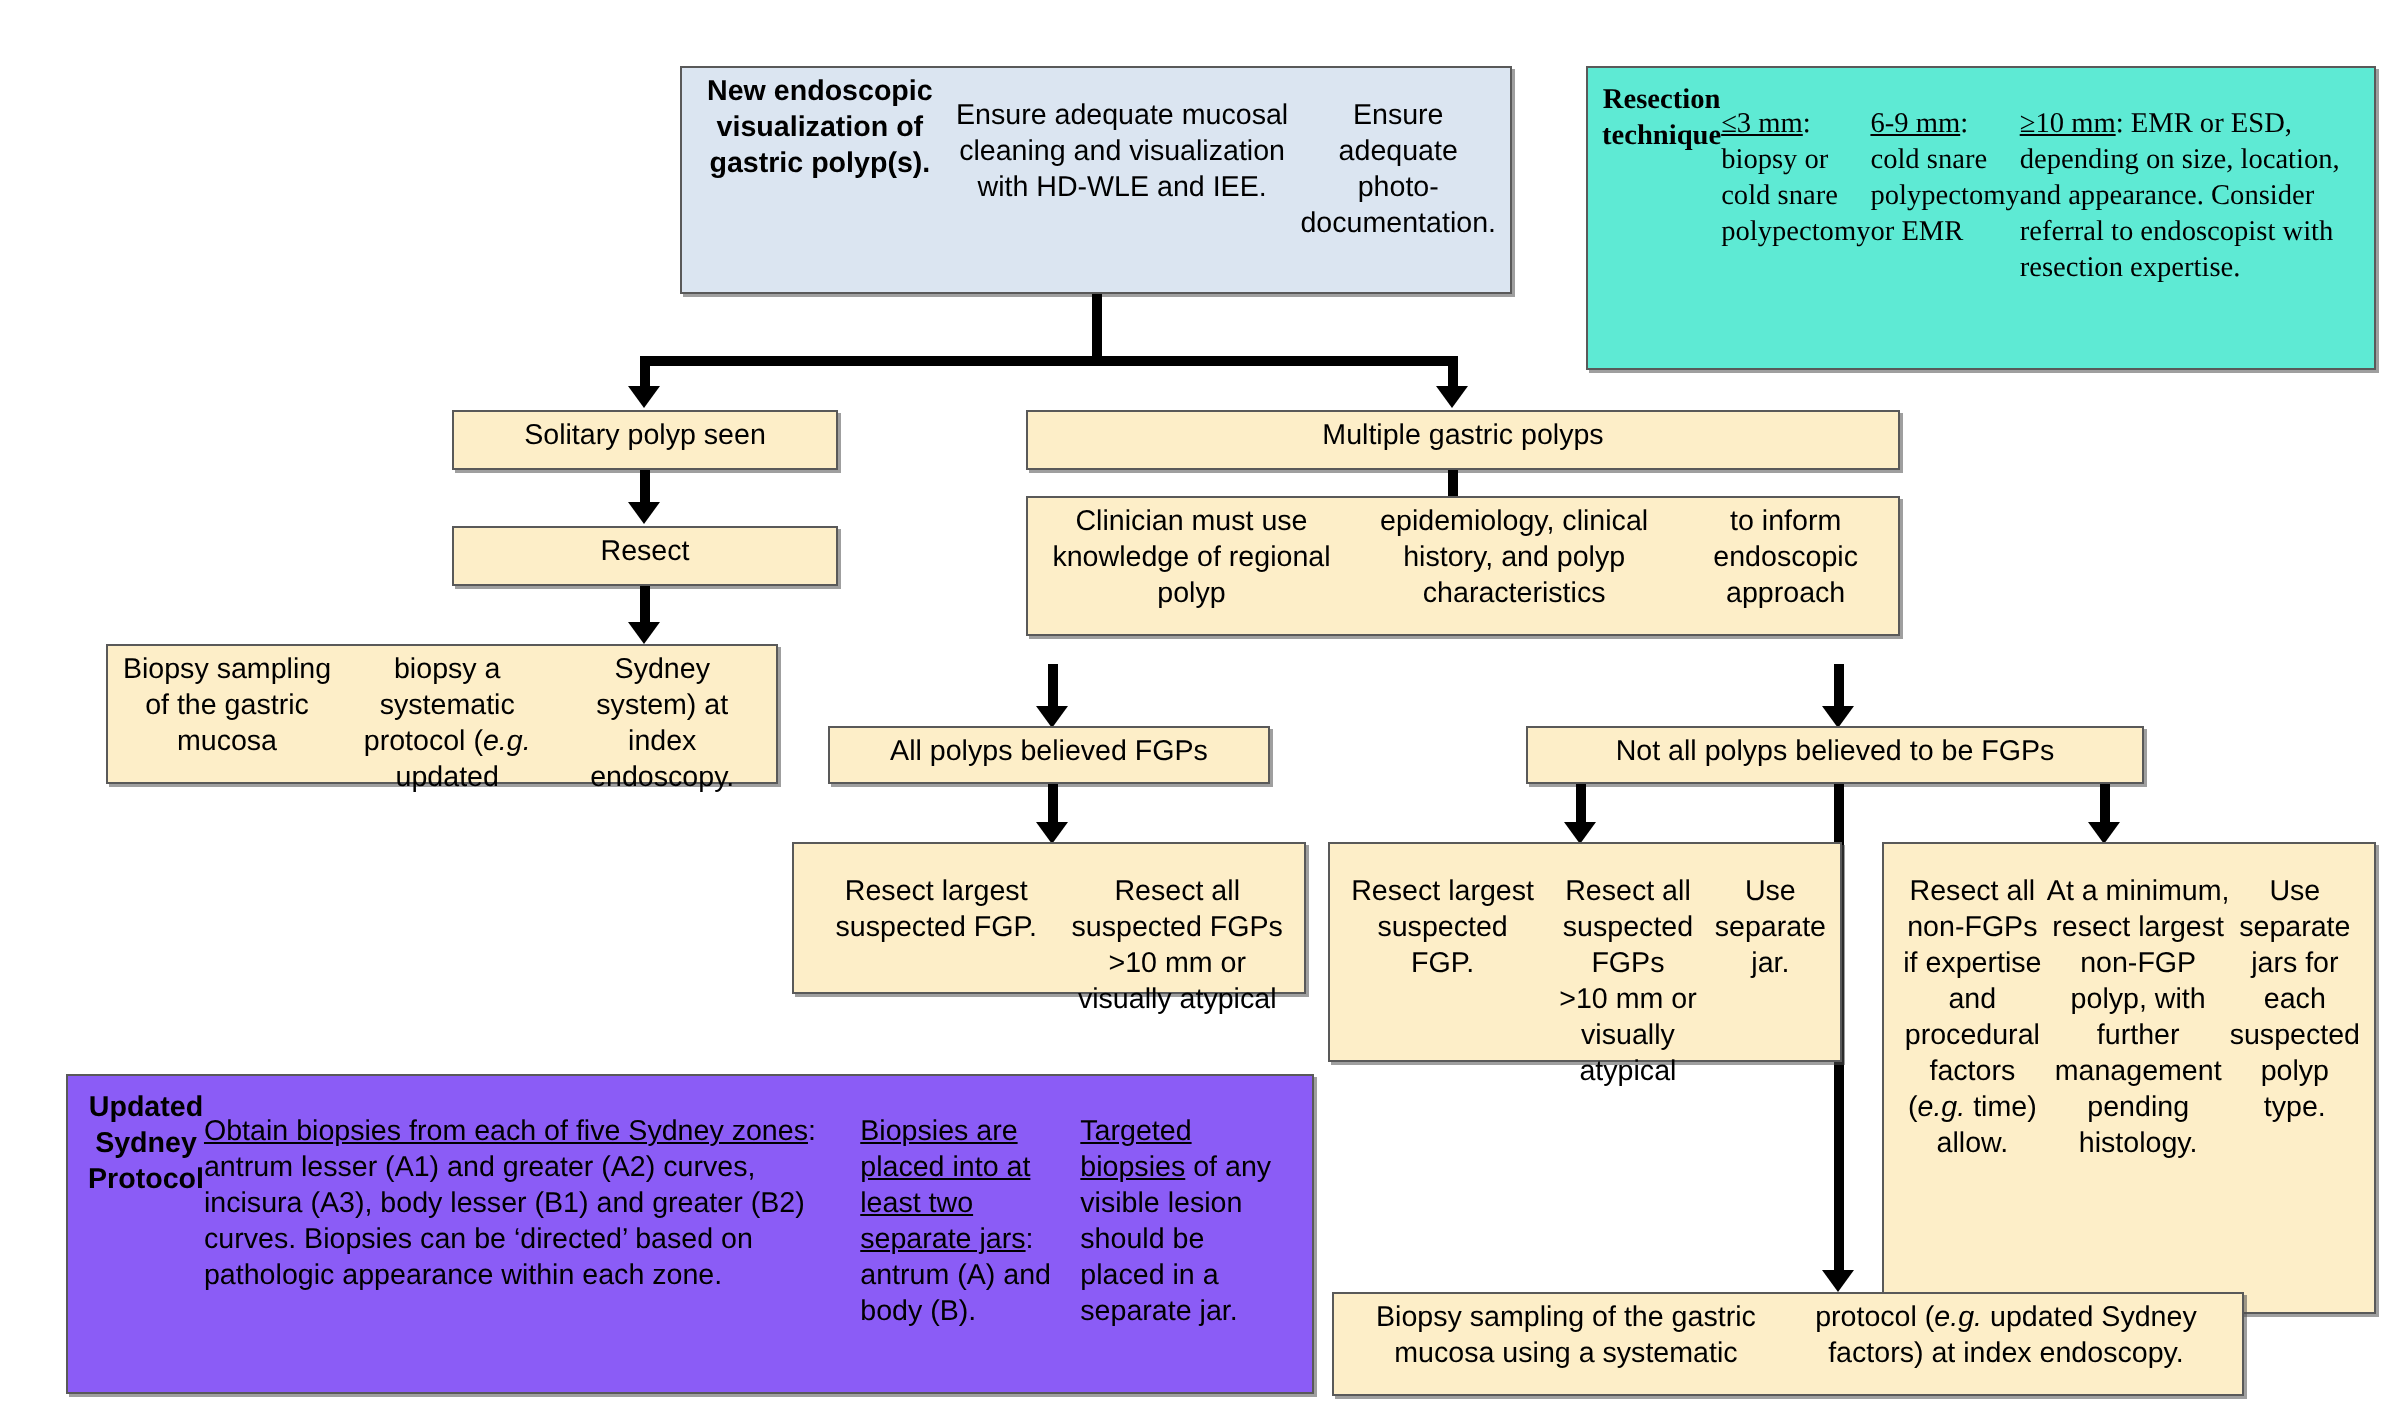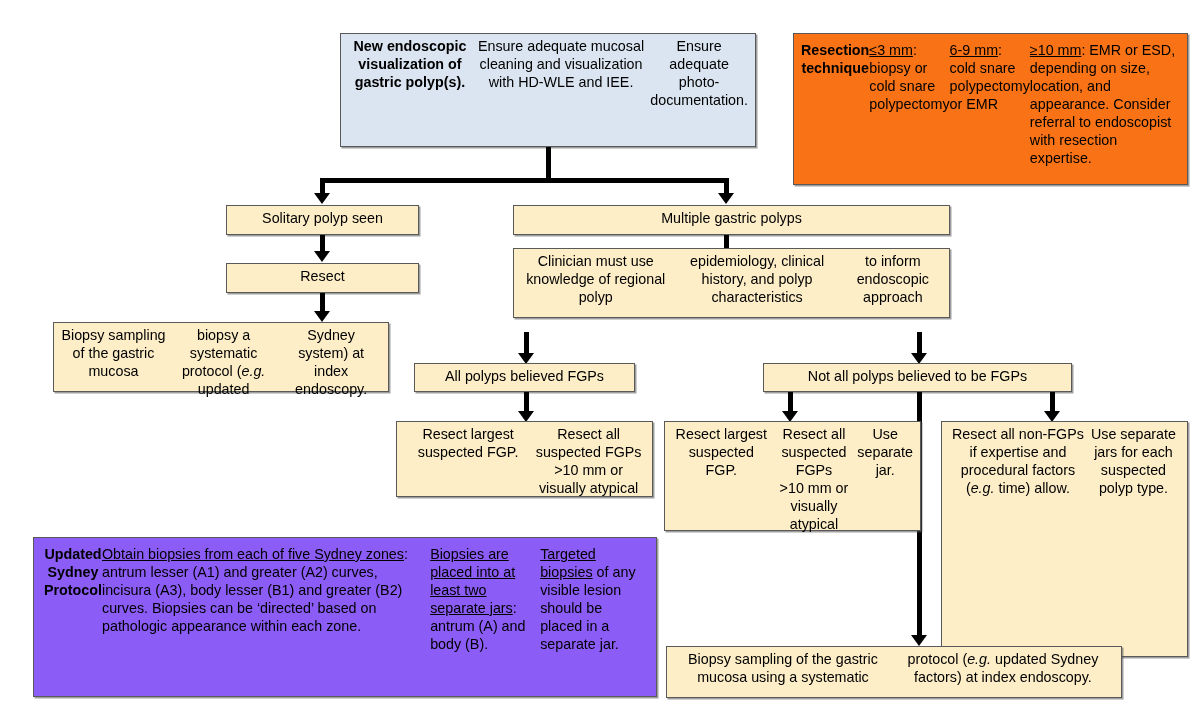--- a/index.html
+++ b/index.html
@@ -28,29 +28,29 @@
     box-shadow: 1.5px 1.5px 0 rgba(80,80,80,0.55);
     display: flex;
     justify-content: center;
     font-size: 14.3px;
     line-height: 1.26;
     text-align: center;
     padding: 3px 7px;
   }
   .box.tan   { background: #fdeec8; }
   .box.blue  { background: #dbe5f1; }
-  .box.green { background: #f97316; }
+  .box.green { background: #5eead4; font-family: Liberation Serif, serif; }
   .box.pink  { background: #8b5cf6; }
 
   .box .ttl {
     font-weight: bold;
     margin-bottom: 5px;
   }
   .box p {
-    margin: 0 0 7px 0;
+    margin: 12px 0 7px 0;
   }
   .box p:last-child { margin-bottom: 0; }
   .box.left-align   { text-align: left; }
   .box.left-align p { text-indent: 0; }
 
   .u { text-decoration: underline; }
   .it { font-style: italic; }
 
   
   .vline {
@@ -165,20 +165,21 @@
   </div>
 
   <div class="box tan" style="left:664px; top:421px; width:257px; height:110px;">
     <p>Resect largest suspected FGP.</p>
     <p><span>Resect all suspected FGPs</span><br><span>&gt;10 mm or visually atypical</span></p>
     <p>Use separate jar.</p>
   </div>
 
   <div class="box tan" style="left:941px; top:421px; width:247px; height:236px;">
     <p><span>Resect all non-FGPs if expertise and procedural factors (</span><span class="it">e.g.</span><span> time) allow.</span></p>
+    <p>At a minimum, resect largest non-FGP polyp, with further management pending histology.</p>
     <p>Use separate jars for each suspected polyp type.</p>
   </div>
 
   <div class="box pink" style="left:33px; top:537px; width:624px; height:160px; justify-content:flex-start; padding:7px 10px; text-align:left;">
     <div class="ttl" style="text-align:center;">Updated Sydney Protocol</div>
     <p><span class="u">Obtain biopsies from each of five Sydney zones</span><span>: antrum lesser (A1) and greater (A2) curves, incisura (A3), body lesser (B1) and greater (B2) curves. Biopsies can be ‘directed’ based on pathologic appearance within each zone.</span></p>
     <p><span class="u">Biopsies are placed into at least two separate jars</span><span>: antrum (A) and body (B).</span></p>
     <p><span class="u">Targeted biopsies</span><span> of any visible lesion should be placed in a separate jar.</span></p>
   </div>
 

